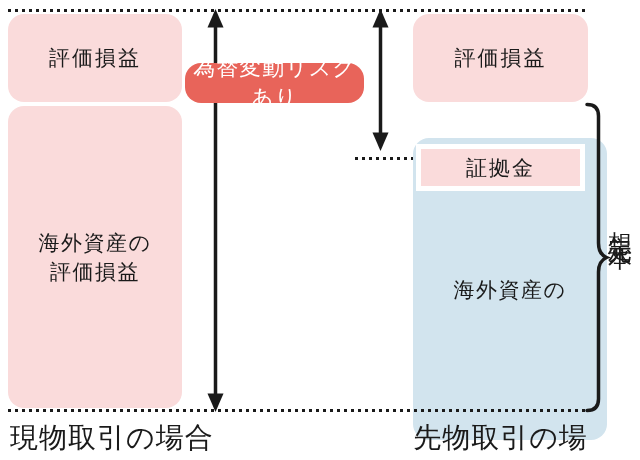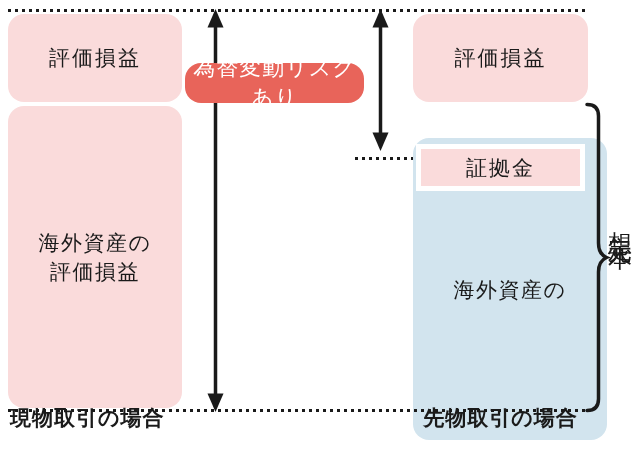--- a/index.html
+++ b/index.html
@@ -21,21 +21,21 @@
     position:absolute;left:3px;top:6px;width:169px;height:47px;
     background:var(--pink,#fadbdb);border:5px solid #ffffff;box-sizing:border-box;
     display:flex;align-items:center;justify-content:center;
     font-size:21px;letter-spacing:2px;
   }
   #risk-badge{
     left:185px;top:63px;width:179px;height:40px;
     background:var(--red,#e8645a);color:#ffffff;
     font-size:22px;letter-spacing:1px;z-index:3;
   }
-  .caption{position:absolute;top:404px;font-size:21px;letter-spacing:1px;z-index:1;font-weight:bold;}
+  .caption{position:absolute;top:419px;font-size:28px;letter-spacing:1px;z-index:1;}
   #caption-left{left:10px;}
   #caption-right{left:413px;width:175px;text-align:center;}
   #notional-label{
     position:absolute;left:604px;top:212px;
     writing-mode:vertical-rl;text-orientation:upright;
     font-size:24px;letter-spacing:5px;z-index:1;
   }
   #line-layer{position:absolute;left:0;top:0;z-index:2;pointer-events:none;}
 </style>
 </head>

